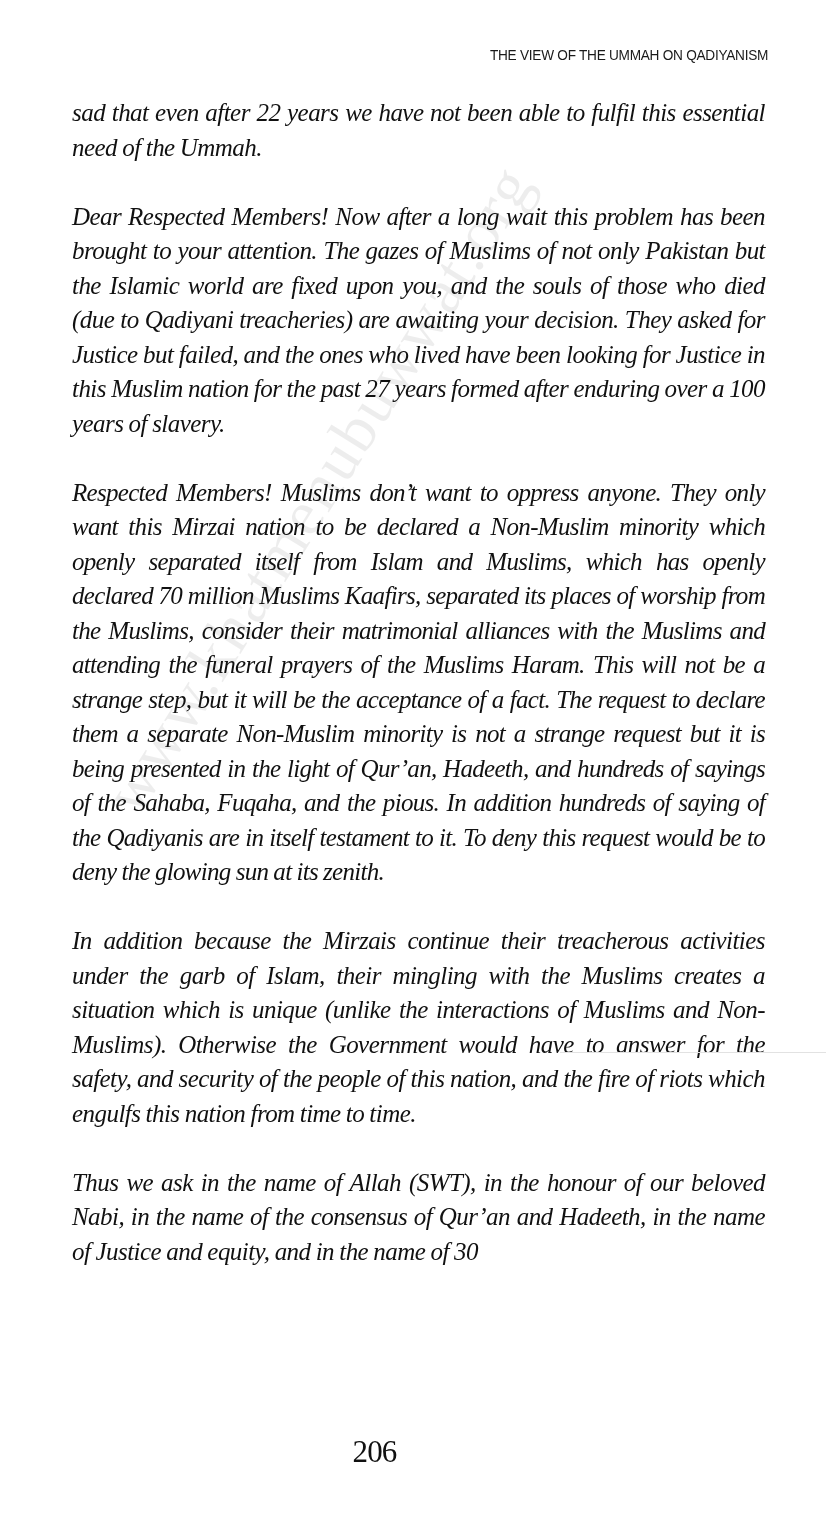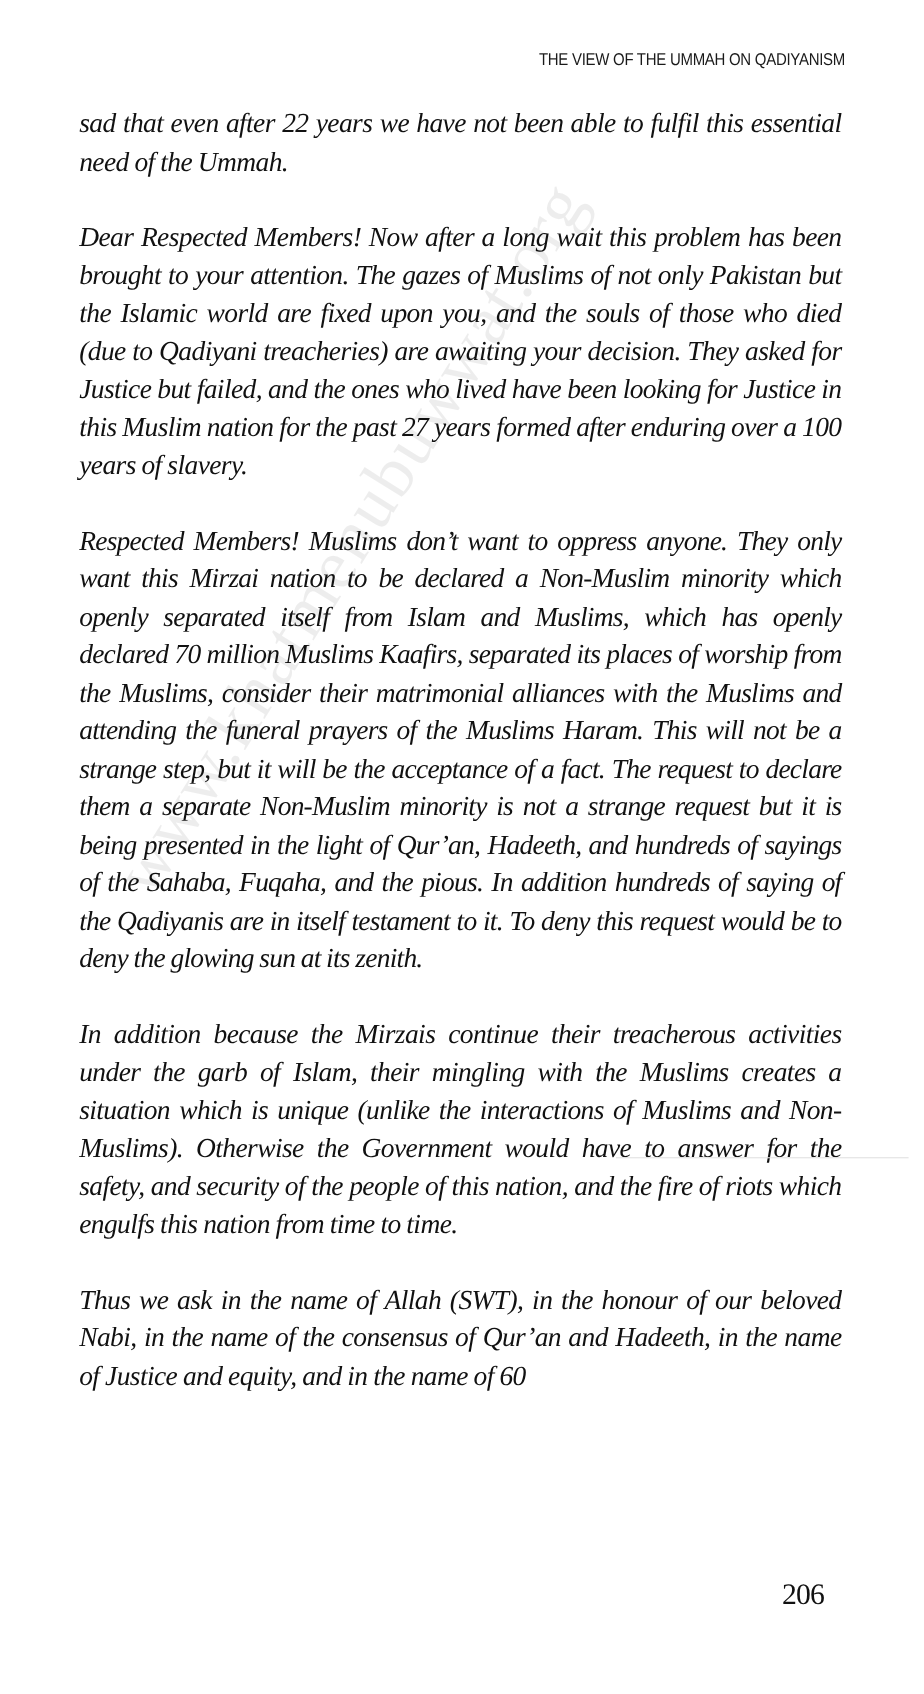--- a/index.html
+++ b/index.html
@@ -42,23 +42,23 @@
       word-spacing: -0.5px;
       margin: 0 0 34.5px 0;
       color: #111111;
     }
     .para.tight { letter-spacing: -0.7px; }
     .page-number {
       position: absolute;
       top: 1434px;
       left: 0;
       width: 749px;
-      text-align: right;
+      text-align: center;
       font-family: "Liberation Serif", serif;
-      font-size: 27px;
+      font-size: 31px;
       letter-spacing: -0.8px;
       color: #111111;
     }
     .watermark {
       position: absolute;
       left: 120px;
       top: 770px;
       font-family: "Liberation Serif", serif;
       font-size: 64px;
       color: rgba(0,0,0,0.07);
@@ -82,18 +82,18 @@
 
 <div class="watermark">www.khatmenubuwwat.org</div>
 
 <div class="running-header">THE VIEW OF THE UMMAH ON QADIYANISM</div>
 
 <div class="content">
   <p class="para">sad that even after 22 years we have not been able to fulfil this essential need of the Ummah.</p>
   <p class="para">Dear Respected Members! Now after a long wait this problem has been brought to your attention. The gazes of Muslims of not only Pakistan but the Islamic world are fixed upon you, and the souls of those who died (due to Qadiyani treacheries) are awaiting your decision. They asked for Justice but failed, and the ones who lived have been looking for Justice in this Muslim nation for the past 27 years formed after enduring over a 100 years of slavery.</p>
   <p class="para tight">Respected Members! Muslims don’t want to oppress anyone. They only want this Mirzai nation to be declared a Non-Muslim minority which openly separated itself from Islam and Muslims, which has openly declared 70 million Muslims Kaafirs, separated its places of worship from the Muslims, consider their matrimonial alliances with the Muslims and attending the funeral prayers of the Muslims Haram. This will not be a strange step, but it will be the acceptance of a fact. The request to declare them a separate Non-Muslim minority is not a strange request but it is being presented in the light of Qur’an, Hadeeth, and hundreds of sayings of the Sahaba, Fuqaha, and the pious. In addition hundreds of saying of the Qadiyanis are in itself testament to it. To deny this request would be to deny the glowing sun at its zenith.</p>
   <p class="para">In addition because the Mirzais continue their treacherous activities under the garb of Islam, their mingling with the Muslims creates a situation which is unique (unlike the interactions of Muslims and Non-Muslims). Otherwise the Government would have to answer for the safety, and security of the people of this nation, and the fire of riots which engulfs this nation from time to time.</p>
-  <p class="para">Thus we ask in the name of Allah (SWT), in the honour of our beloved Nabi, in the name of the consensus of Qur’an and Hadeeth, in the name of Justice and equity, and in the name of 60</p>
+  <p class="para">Thus we ask in the name of Allah (SWT), in the honour of our beloved Nabi, in the name of the consensus of Qur’an and Hadeeth, in the name of Justice and equity, and in the name of 30</p>
 </div>
 
 <div class="faint-rule"></div>
 
 <div class="page-number">206</div>
 
 </body></html>

